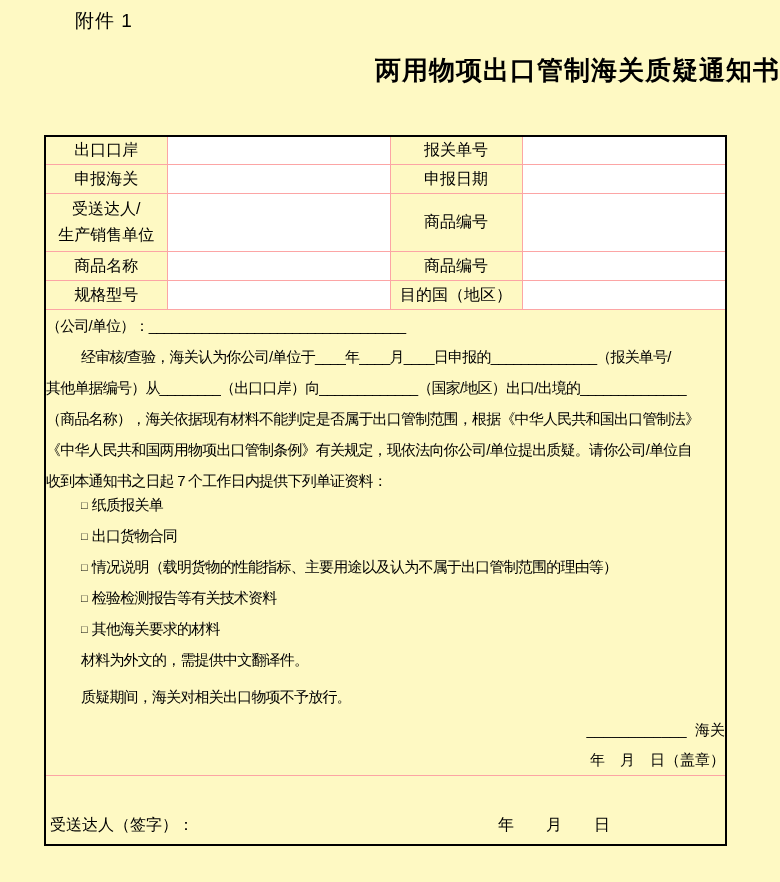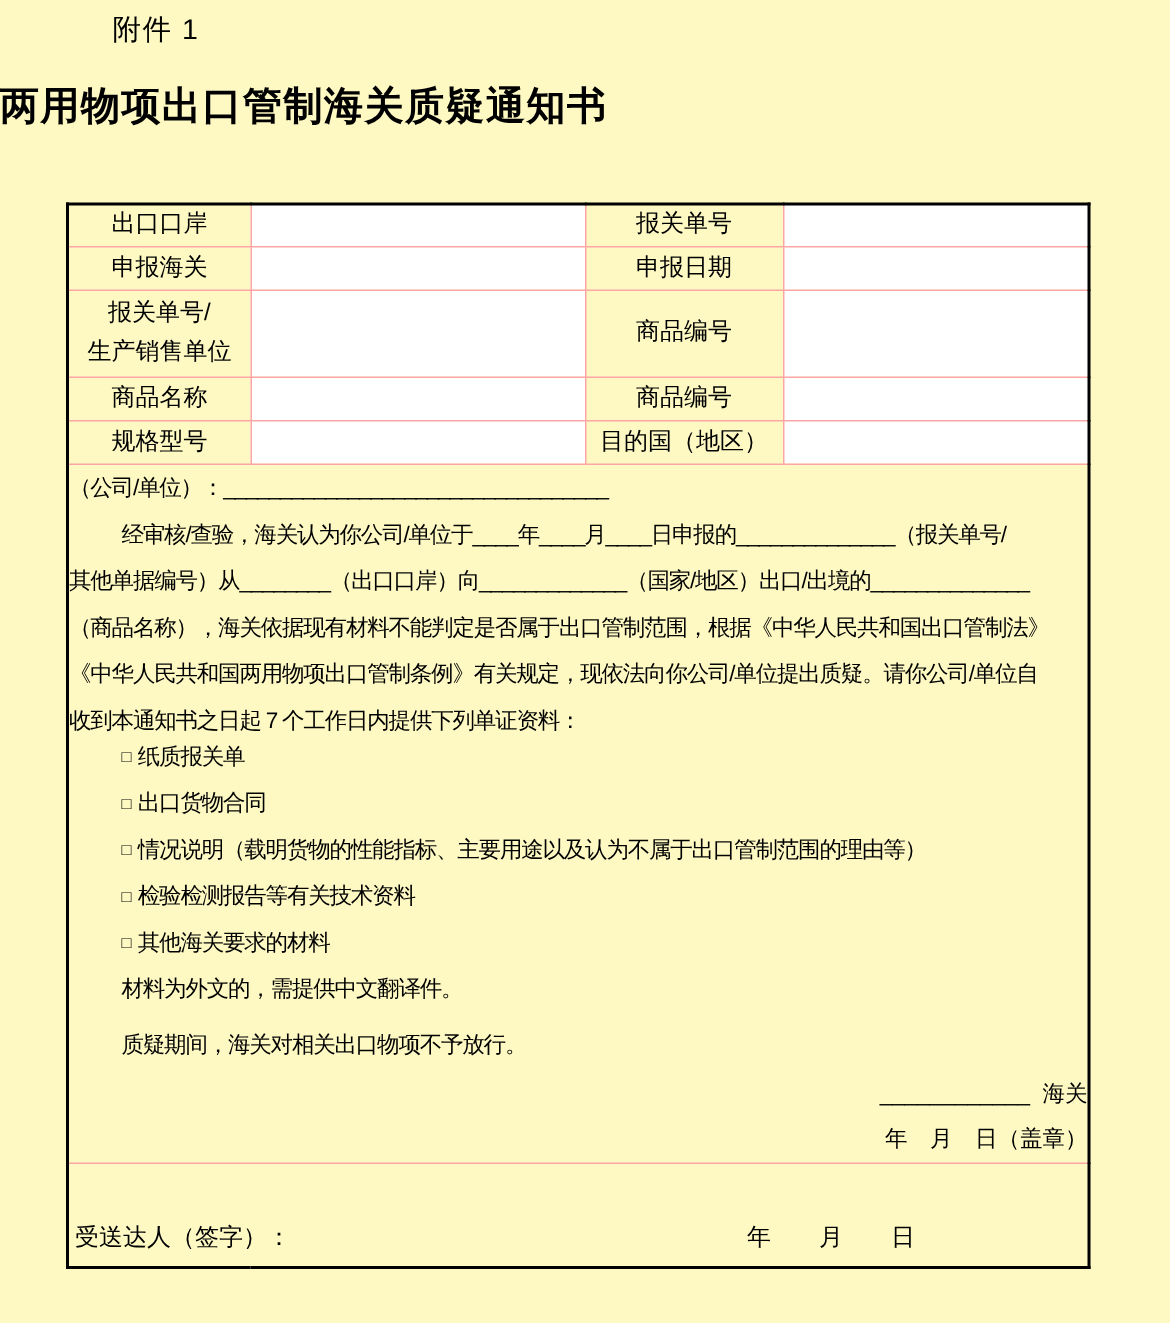--- a/index.html
+++ b/index.html
@@ -9,21 +9,21 @@
     background:#fef9c3;color:#000;
     font-family:"Liberation Sans","DejaVu Sans",sans-serif;
     overflow:hidden;
   }
   .attachment{
     position:absolute;left:75px;top:9px;
     font-size:19px;line-height:24px;letter-spacing:1px;
   }
   .title{
     position:absolute;left:0;top:54px;width:100%;
-    text-align:left;font-size:26px;font-weight:bold;line-height:32px;
+    text-align:right;font-size:26px;font-weight:bold;line-height:32px;
     letter-spacing:1px;
   }
   .number-row{
     position:absolute;left:45px;top:104px;width:681px;
     display:flex;justify-content:space-between;align-items:baseline;
     font-size:16px;line-height:24px;
   }
   table.form{
     position:absolute;left:44px;top:135px;
     width:683px;border-collapse:collapse;table-layout:fixed;
@@ -98,21 +98,21 @@
       <td class="val"></td>
     </tr>
     <tr style="height:29px;">
       <td class="lbl">申报海关</td>
       <td class="val"></td>
       <td class="lbl">申报日期</td>
       <td class="val"></td>
     </tr>
     <tr style="height:58px;">
       <td class="lbl">
-        <div class="lbl-2line">报关单号/</div>
+        <div class="lbl-2line">受送达人/</div>
         <div class="lbl-2line">生产销售单位</div>
       </td>
       <td class="val"></td>
       <td class="lbl">商品编号</td>
       <td class="val"></td>
     </tr>
     <tr style="height:29px;">
       <td class="lbl">商品名称</td>
       <td class="val"></td>
       <td class="lbl">商品编号</td>

